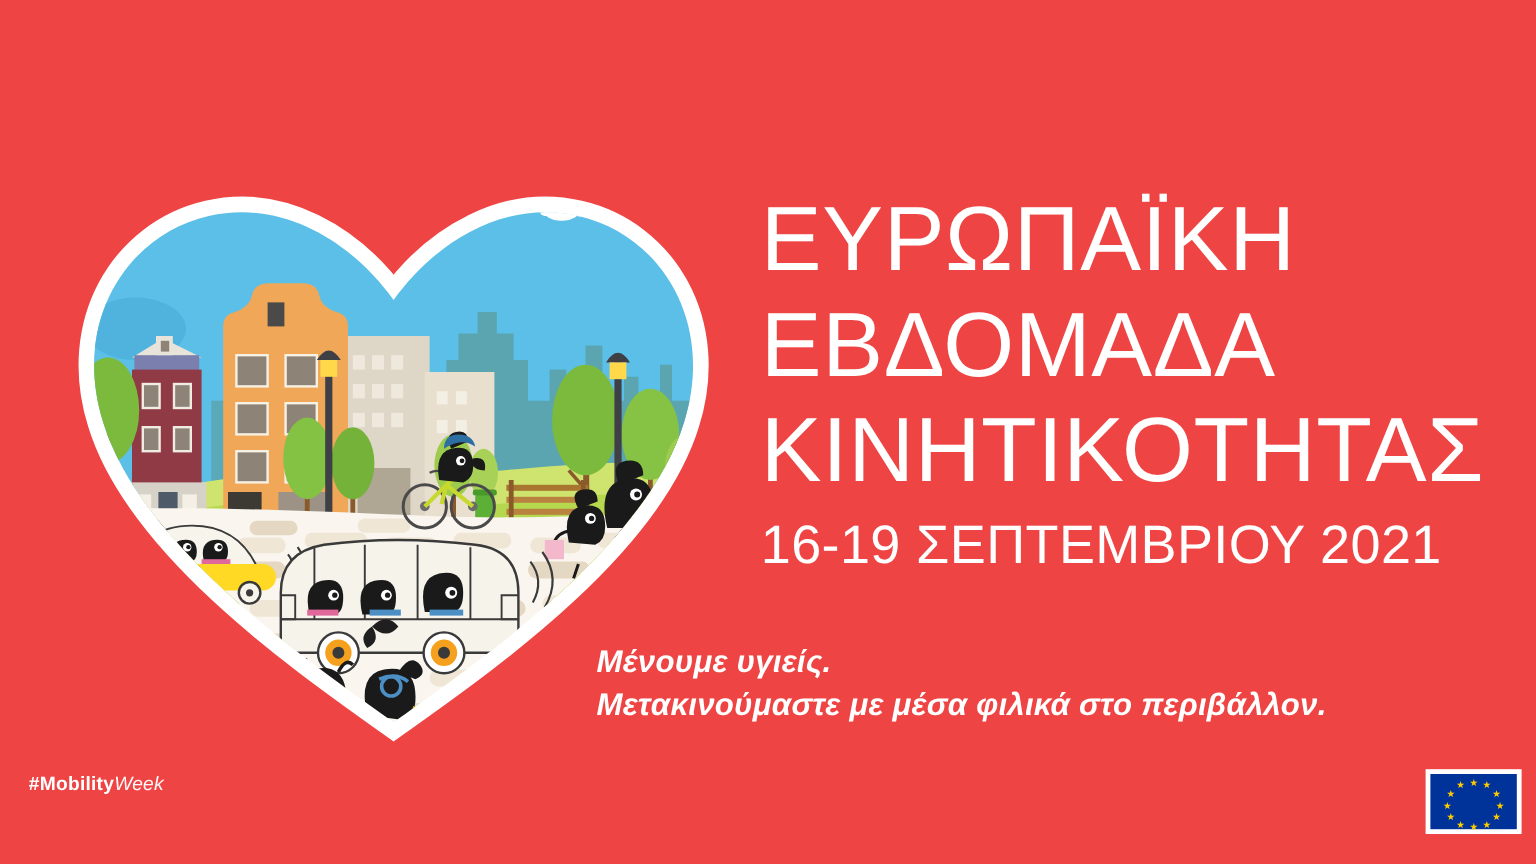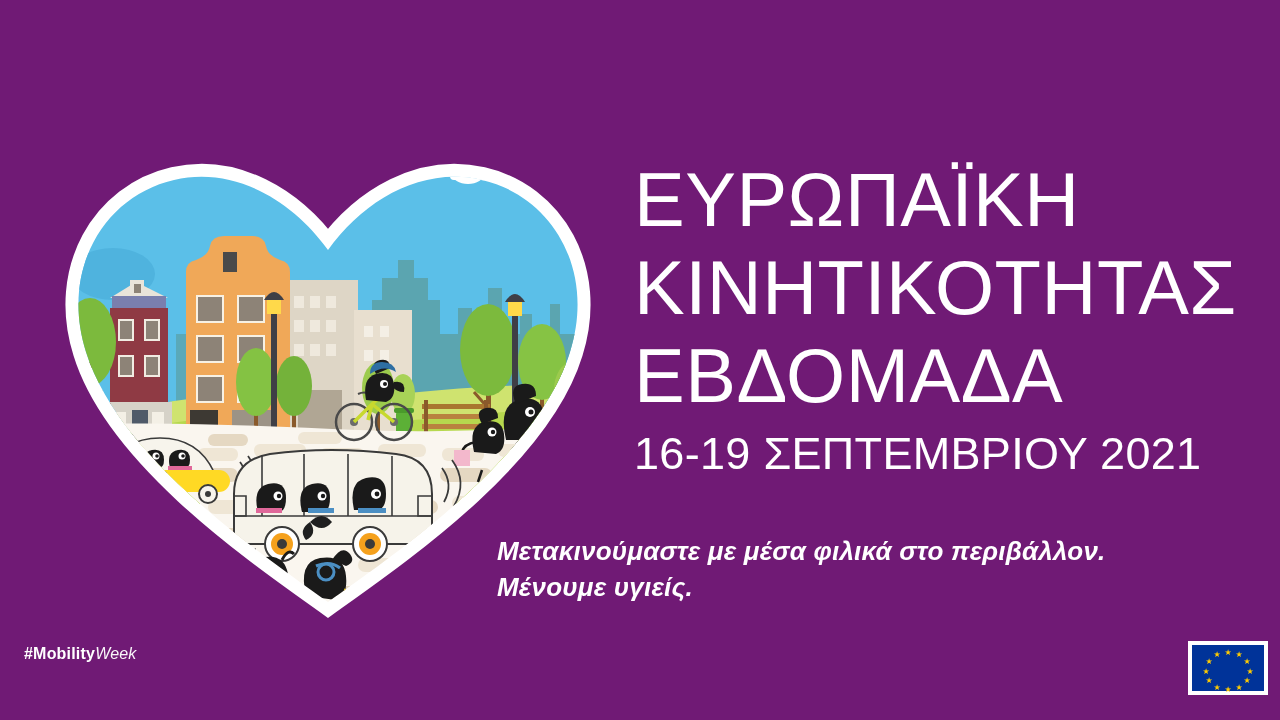--- a/index.html
+++ b/index.html
@@ -4,21 +4,21 @@
 <style>
   * { box-sizing: border-box; margin: 0; padding: 0; }
   html, body {
     width: 1280px; height: 720px;
     overflow: hidden;
     font-family: "Liberation Sans", sans-serif;
   }
   #poster {
     position: relative;
     width: 1280px; height: 720px;
-    background: #701a75;
+    background: #ef4444;
   }
 
   
   #heart-wrap {
     position: absolute;
     left: 58px; top: 104px;
     width: 540px; height: 520px;
   }
   #heart-svg { display: block; width: 100%; height: 100%; }
 
@@ -446,28 +446,28 @@
           <path d="M286 486 q10 2 8 12" stroke="#ffd924" stroke-width="3" fill="none"></path>
           <path d="M246 488 q-14 12 -20 32" stroke="#c9c4ba" stroke-width="2.5" fill="none"></path>
           <path d="M258 514 l-4 16 M272 514 l4 16" stroke="#1a1a1a" stroke-width="2.5"></path>
         </g>
       </g>
     </svg>
   </div>
 
   <div id="title-block">
     <div class="title-line">ΕΥΡΩΠΑΪΚΗ</div>
+    <div class="title-line">ΕΒΔΟΜΑΔΑ</div>
     <div class="title-line">ΚΙΝΗΤΙΚΟΤΗΤΑΣ</div>
-    <div class="title-line">ΕΒΔΟΜΑΔΑ</div>
     <div id="date-line">16-19 ΣΕΠΤΕΜΒΡΙΟΥ 2021</div>
   </div>
 
   <div id="tagline">
+    <div>Μένουμε υγιείς.</div>
     <div>Μετακινούμαστε με μέσα φιλικά στο περιβάλλον.</div>
-    <div>Μένουμε υγιείς.</div>
   </div>
 
   <div id="hashtag">
     <span class="bold">#Mobility</span><span class="light">Week</span>
   </div>
 
   <div id="eu-flag">
     <div class="field">
       <span class="star" style="left:32.5px;top:4px;">★</span>
       <span class="star" style="left:43.5px;top:6px;">★</span>

